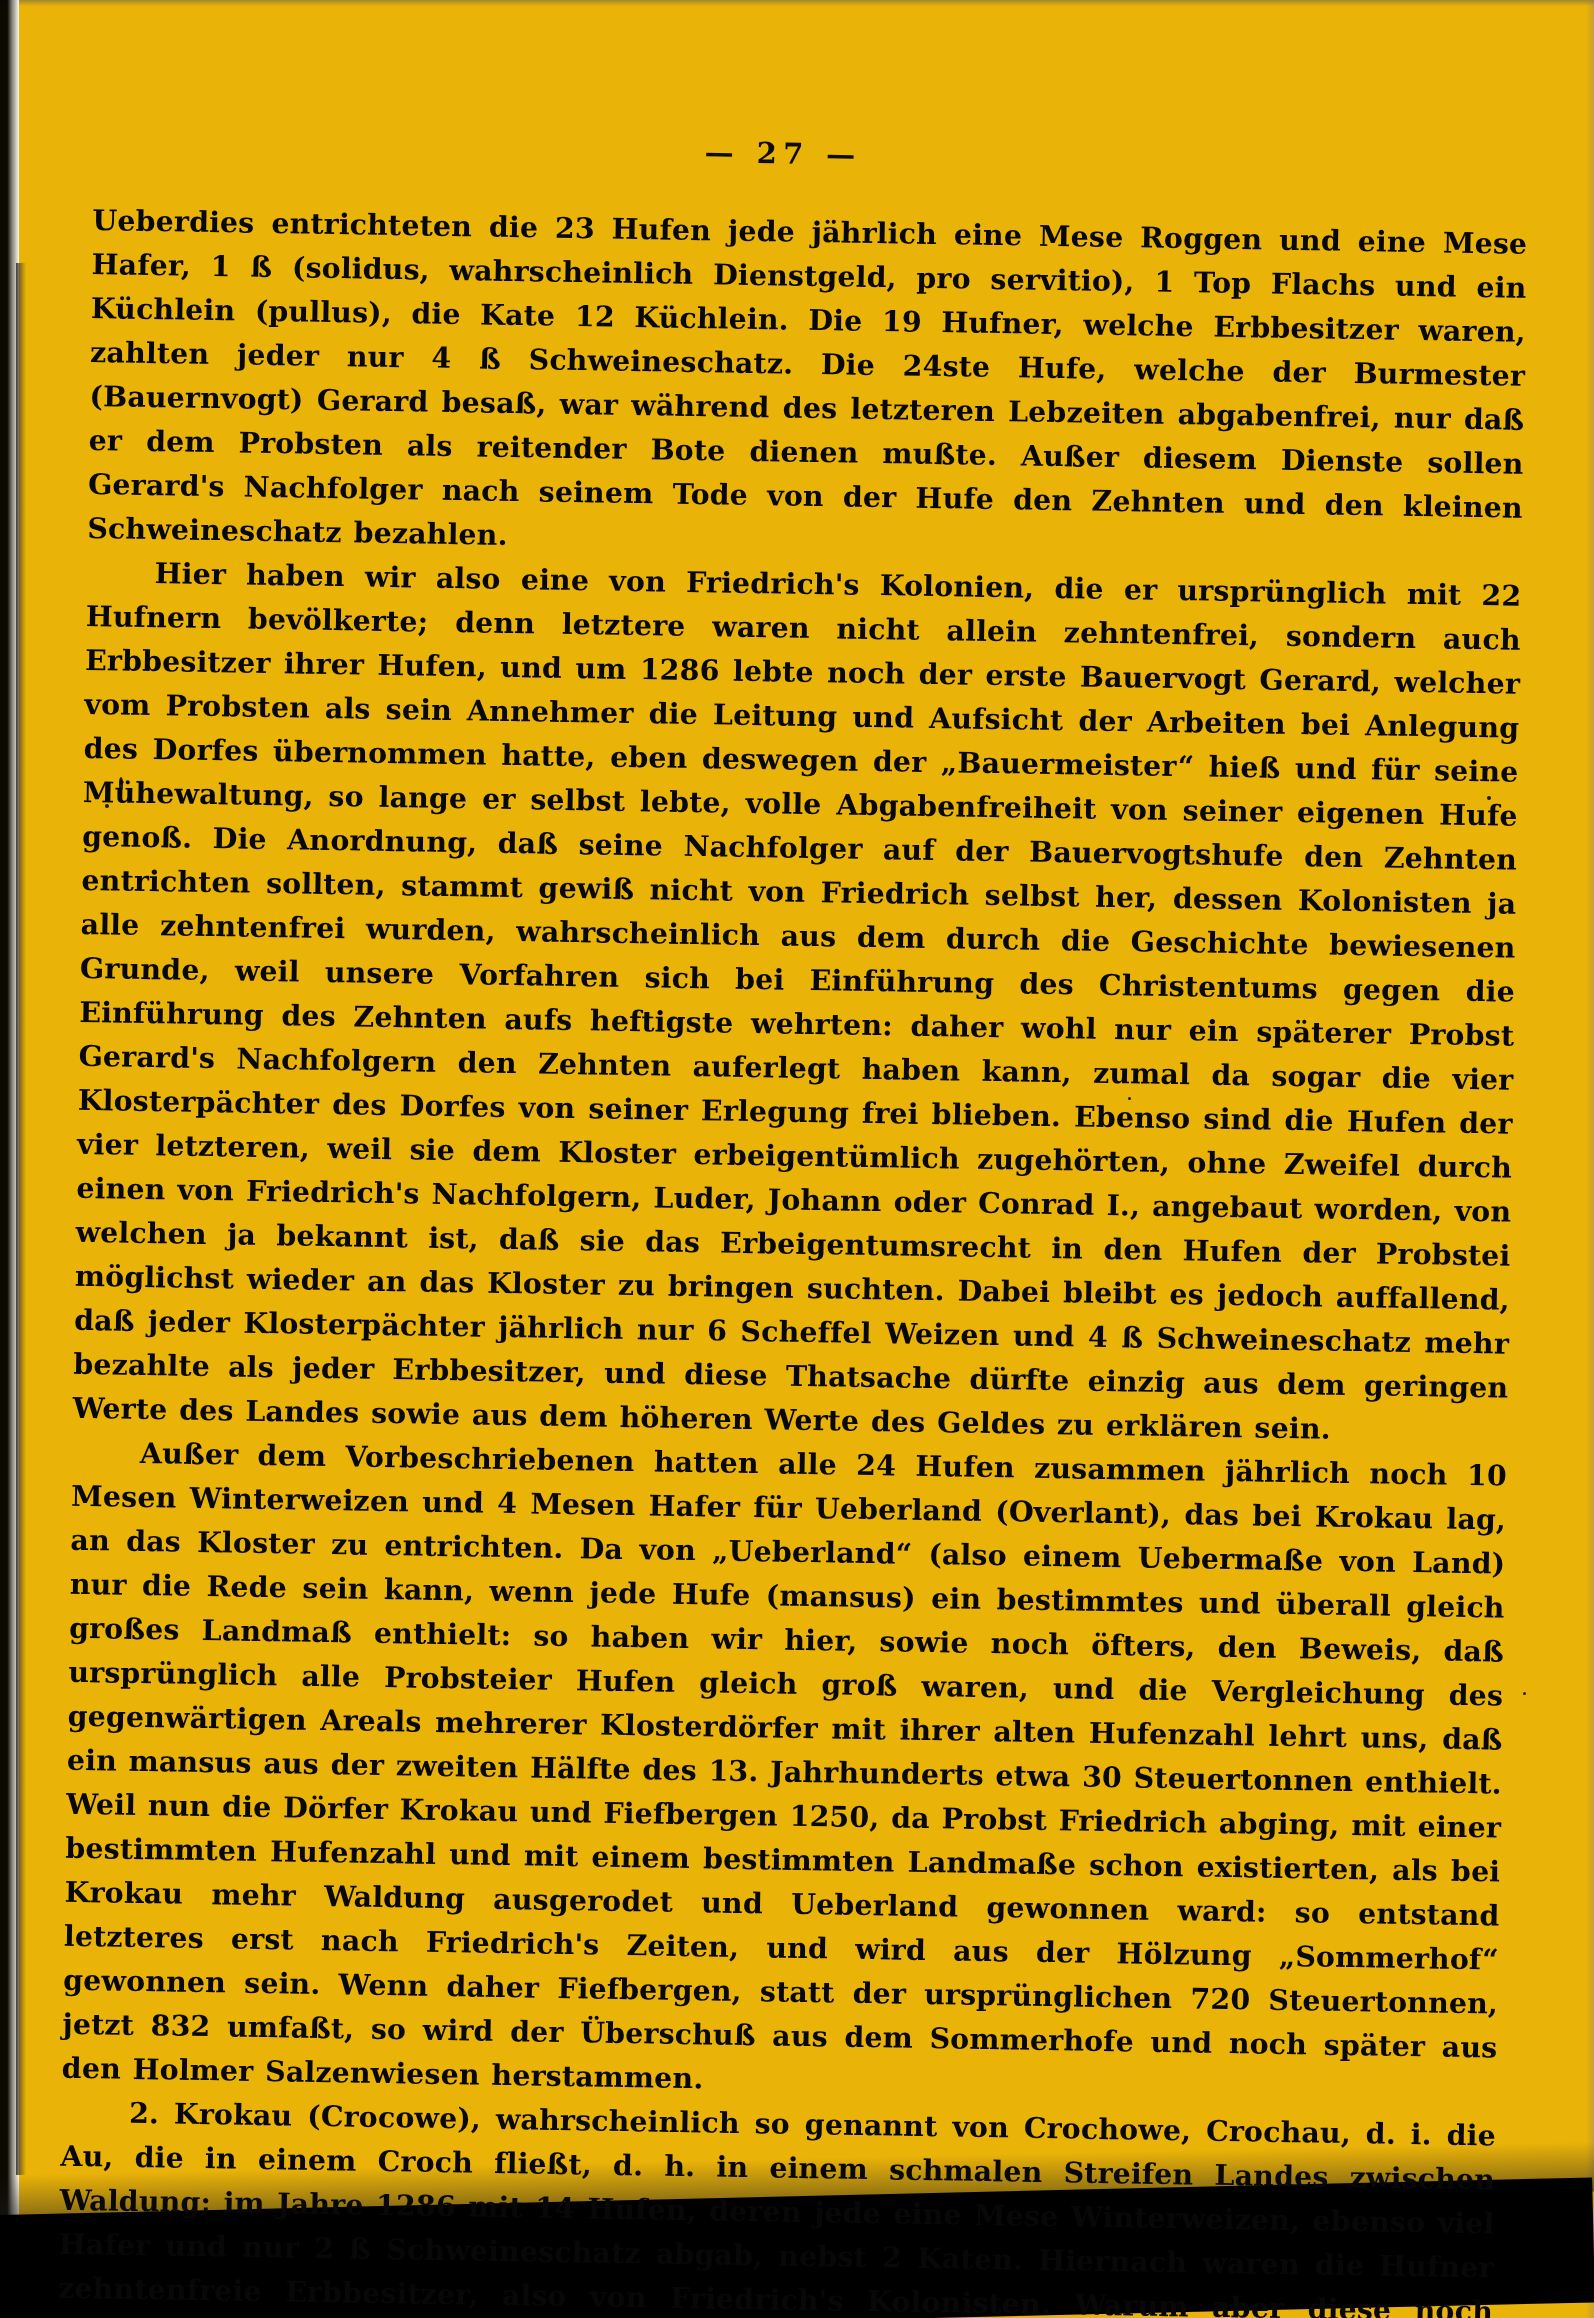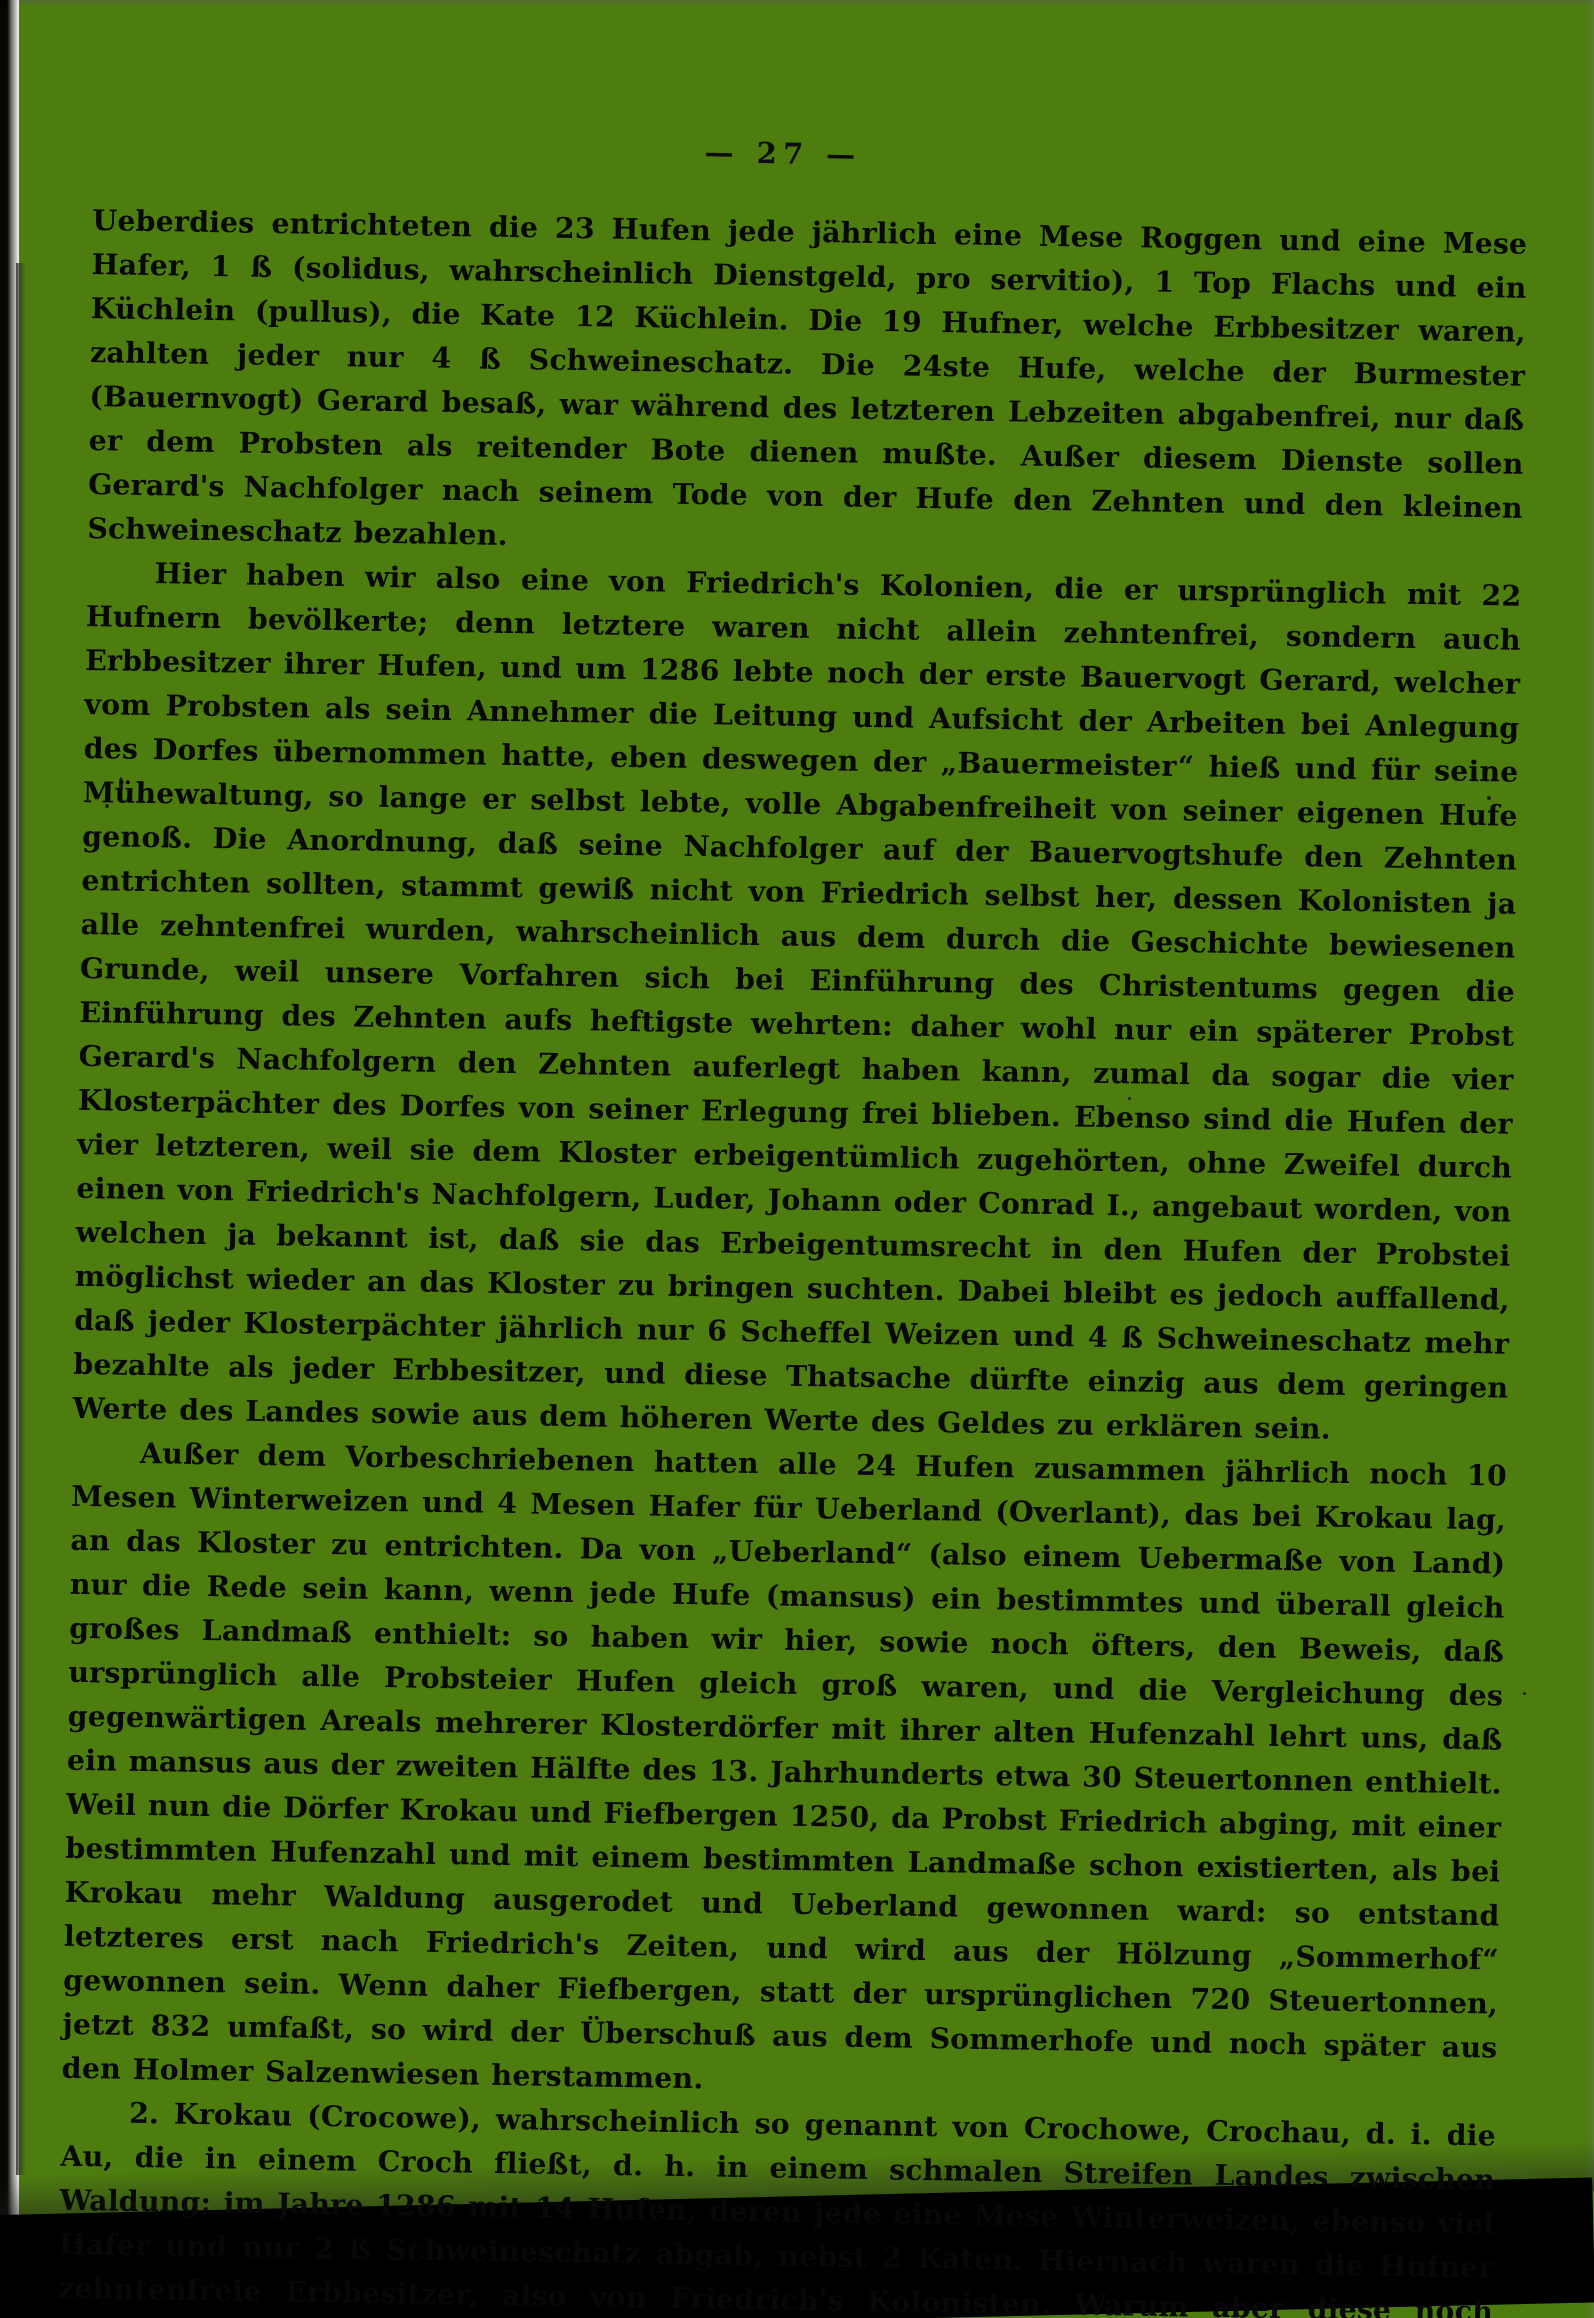--- a/index.html
+++ b/index.html
@@ -6,21 +6,21 @@
   html, body {
     margin: 0;
     padding: 0;
     background: #ffffff;
   }
 
   #page {
     position: relative;
     width: 1595px;
     height: 2319px;
-    background: #4d7c0f;
+    background: #eab308;
     overflow: hidden;
     font-family: "DejaVu Serif", "Liberation Serif", serif;
   }
 
   
   .edge-left {
     position: absolute;
     left: 0; top: 0;
     width: 19px; height: 2319px;
     background: linear-gradient(to right, #000 0%, #000 38%, #7a7a7a 62%, #ffffff 100%);

